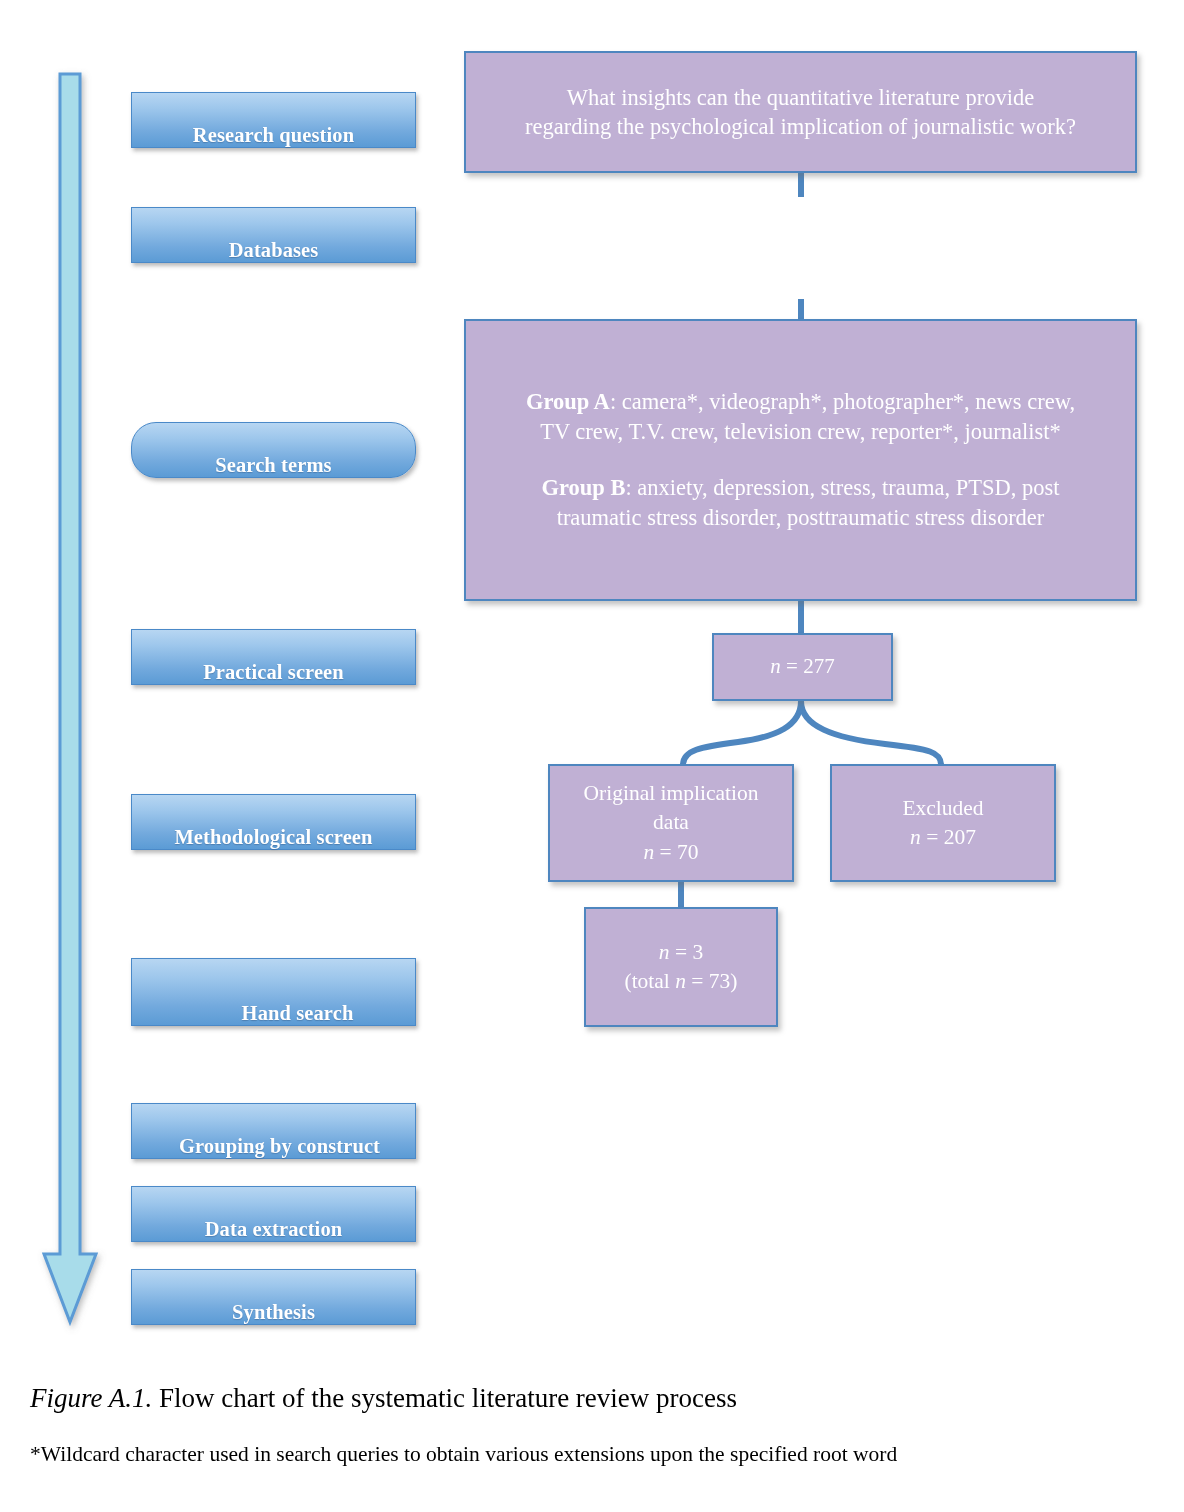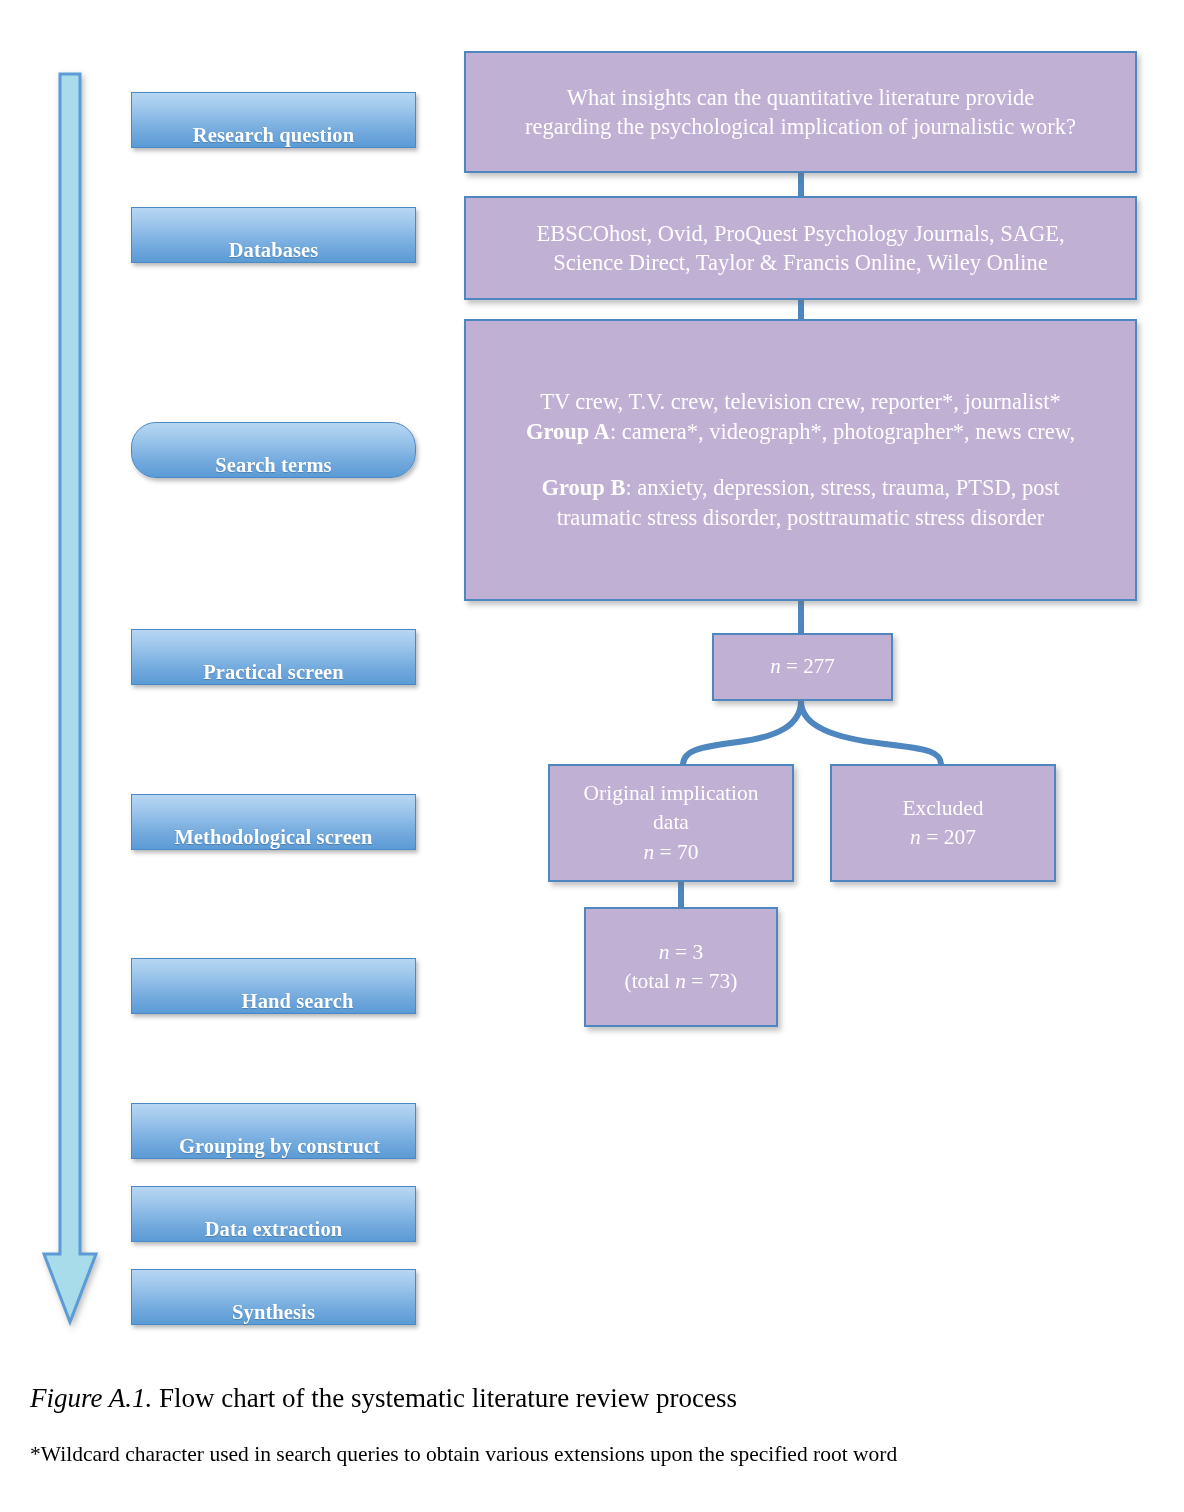--- a/index.html
+++ b/index.html
@@ -143,21 +143,21 @@
   </div>
 
   <div class="stage-chip" id="chip-practical-screen" style="left:131px; top:629px; width:285px; height:56px;">
     <span>Practical screen</span>
   </div>
 
   <div class="stage-chip" id="chip-methodological-screen" style="left:131px; top:794px; width:285px; height:56px;">
     <span>Methodological screen</span>
   </div>
 
-  <div class="stage-chip" id="chip-hand-search" style="left:131px; top:958px; width:285px; height:56px;padding-left:48px;">
+  <div class="stage-chip" id="chip-hand-search" style="left:131px; top:958px; width:285px; height:68px;padding-left:48px;">
     <span>Hand search</span>
   </div>
 
   <div class="stage-chip" id="chip-grouping" style="left:131px; top:1103px; width:285px; height:56px;padding-left:12px;">
     <span>Grouping by construct</span>
   </div>
 
   <div class="stage-chip" id="chip-data-extraction" style="left:131px; top:1186px; width:285px; height:56px;">
     <span>Data extraction</span>
   </div>
@@ -180,31 +180,25 @@
     <line x1="681" y1="881" x2="681" y2="908" stroke="#4e86bf" stroke-width="6"></line>
   </svg>
 
   <div class="flow-box" id="box-research-question" style="left:464px; top:51px; width:673px; height:122px;">
     <span class="inner">
       <span class="line">What insights can the quantitative literature provide</span>
       <span class="line">regarding the psychological implication of journalistic work?</span>
     </span>
   </div>
 
-  <div class="flow-box" id="box-databases" style="left:464px; top:196px; width:673px; height:104px;">
-    <span class="inner">
-      <span class="line">EBSCOhost, Ovid, ProQuest Psychology Journals, SAGE,</span>
-      <span class="line">Science Direct, Taylor &amp; Francis Online, Wiley Online</span>
-    </span>
-  </div>
 
   <div class="flow-box" id="box-search-terms" style="left:464px; top:319px; width:673px; height:282px;">
     <span class="inner">
+      <span class="line"><b>Group A</b><span>: camera*, videograph*, photographer*, news crew,</span></span>
       <span class="line">TV crew, T.V. crew, television crew, reporter*, journalist*</span>
-      <span class="line"><b>Group A</b><span>: camera*, videograph*, photographer*, news crew,</span></span>
       <span class="group-gap"></span>
       <span class="line"><b>Group B</b><span>: anxiety, depression, stress, trauma, PTSD, post</span></span>
       <span class="line">traumatic stress disorder, posttraumatic stress disorder</span>
     </span>
   </div>
 
   <div class="flow-box" id="box-n277" style="left:712px; top:633px; width:181px; height:68px;">
     <span class="inner">
       <span class="line"><span class="ital">n</span><span> = 277</span></span>
     </span>

